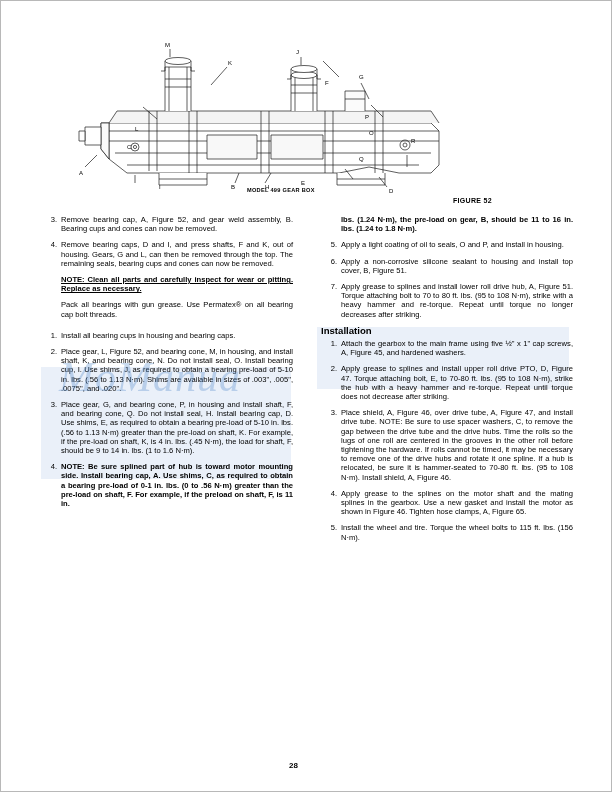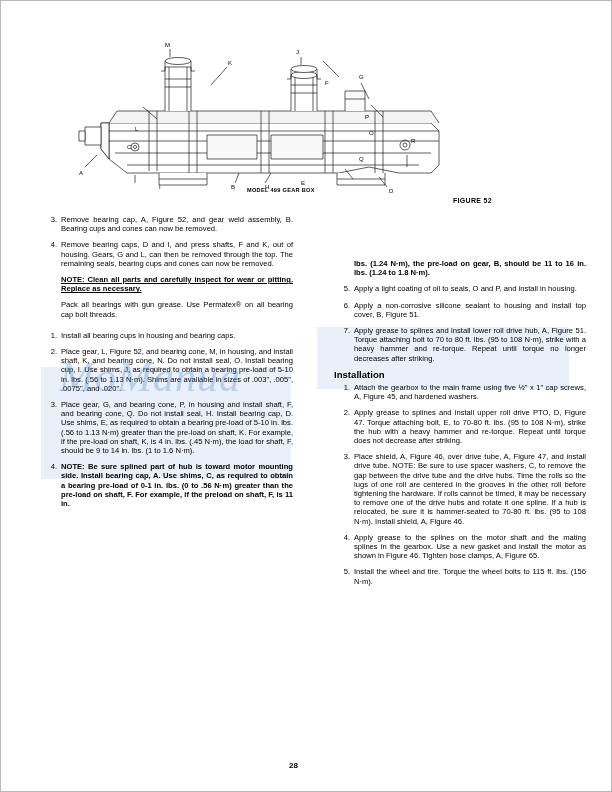--- a/index.html
+++ b/index.html
@@ -51,21 +51,21 @@
   
   .col {
     position: absolute;
     top: 214px;
     width: 252px;
     font-size: 7.6px;
     line-height: 9.2px;
     text-align: justify;
   }
   .col-left { left: 40px; }
-  .col-right { left: 333px; margin-top: 44px; }
+  .col-right { left: 320px; }
 
   .item {
     position: relative;
     padding-left: 20px;
     margin-bottom: 7px;
   }
   .item .num {
     position: absolute;
     left: 2px;
     top: 0;

